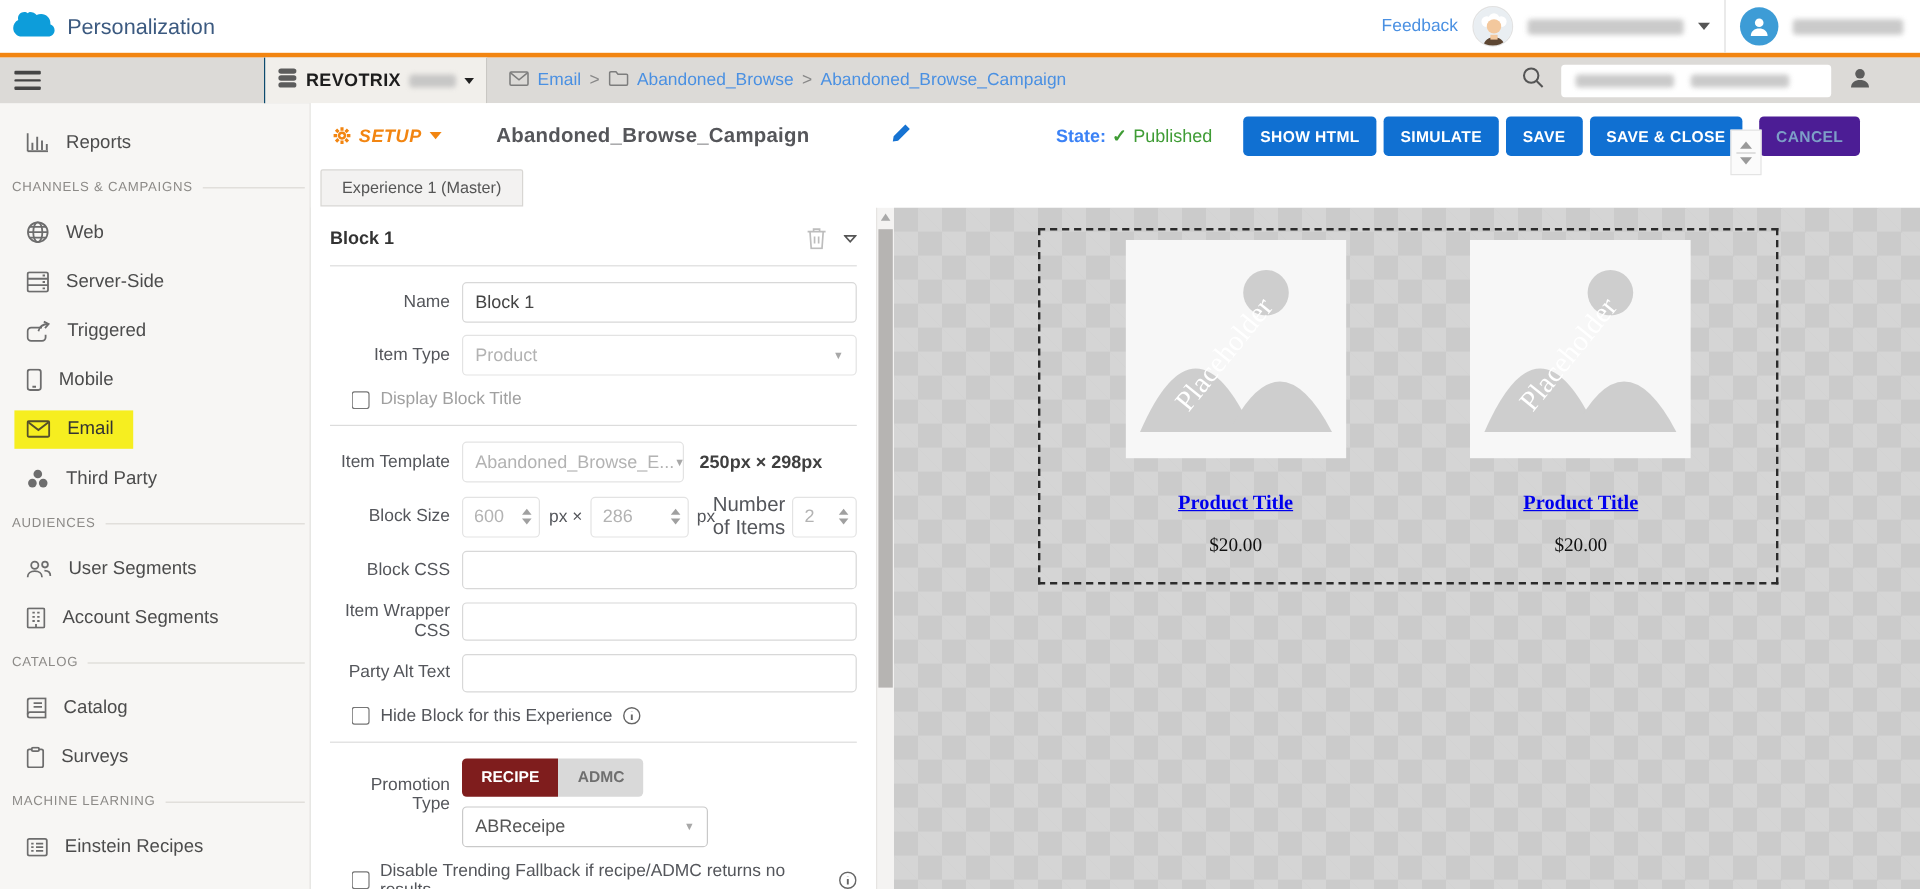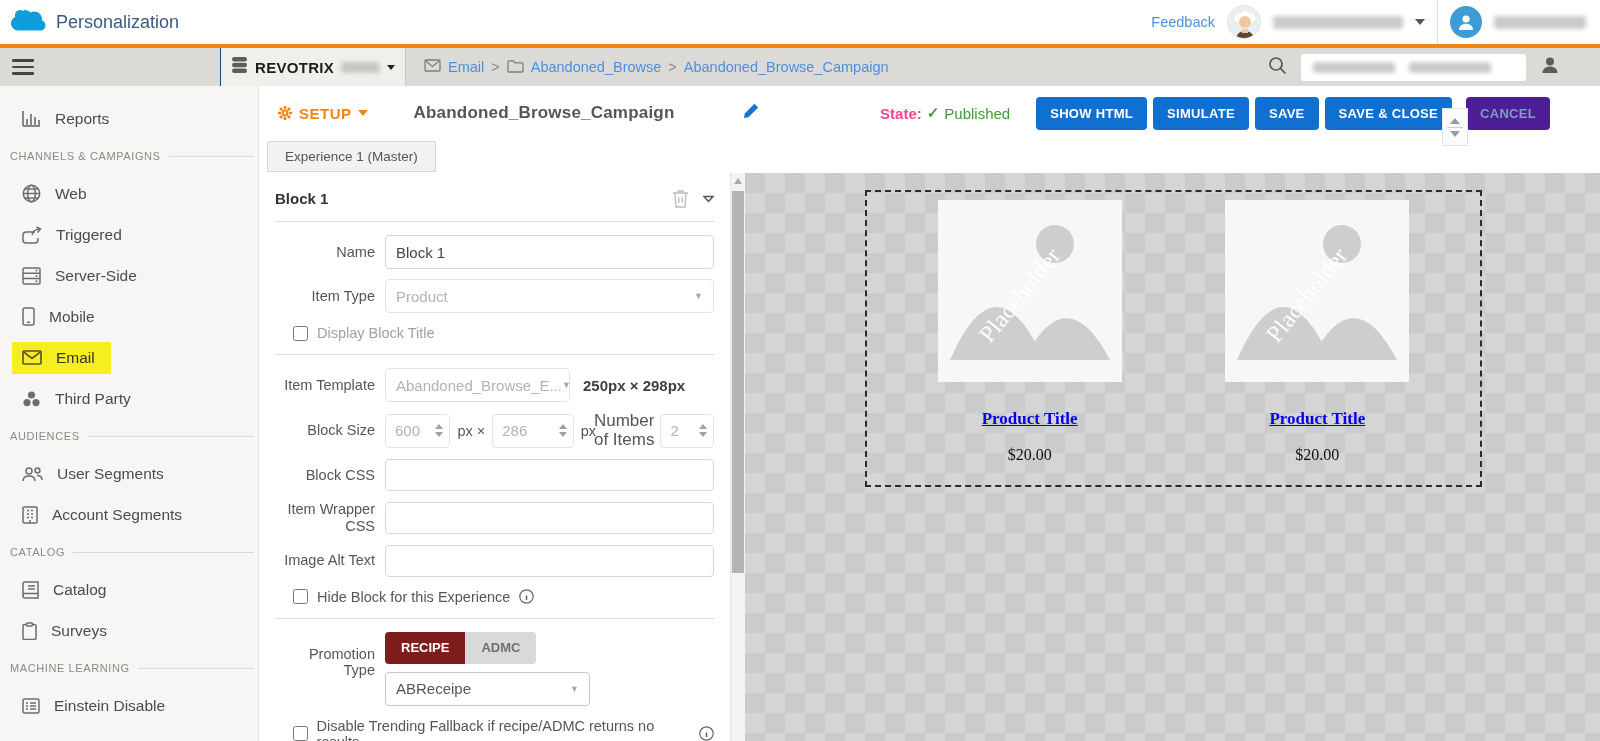--- a/index.html
+++ b/index.html
@@ -41,26 +41,26 @@
   .side-item svg { flex:none; }
   .side-item--active { height:41px; display:flex; align-items:center; padding-left:12px; cursor:pointer; }
   .hl { display:flex; align-items:center; gap:14px; background:#f6ee20; padding:7px 16px 7px 10px; font-size:15.5px; color:#333; }
   .side-sec { height:34px; display:flex; align-items:center; padding-left:10px; gap:8px; }
   .side-sec span { font-size:11px; color:#8c8a87; letter-spacing:.6px; white-space:nowrap; }
   .side-sec i { flex:1; height:1px; background:#dbd9d5; margin-right:4px; }
 
   .content { flex:1; position:relative; display:flex; flex-direction:column; }
   .content-header { height:54px; display:flex; align-items:center; padding:0 0 0 18px; background:#fff; }
   .setup { display:flex; align-items:center; gap:6px; cursor:pointer; }
-  .setup-label { color:#f28511; font-weight:bold; font-size:15px; letter-spacing:.5px; }
+  .setup-label { color:#f28511; font-weight:bold; font-size:15px; letter-spacing:.5px;font-style:italic; }
   .caret-or { width:0; height:0; border-left:5px solid transparent; border-right:5px solid transparent; border-top:6px solid #f28511; }
   .page-title { margin-left:46px; font-size:17px; font-weight:bold; color:#55565a; letter-spacing:.2px; }
   .pencil { margin-left:68px; cursor:pointer; }
   .state { margin-left:auto; display:flex; align-items:center; gap:5px; font-size:15px; }
-  .state-label { font-weight:bold; color:#ec4899; }
+  .state-label { font-weight:bold; color:#3b82f6; }
   .state-check { color:#3f9c35; font-weight:bold; font-size:15px; }
   .state-val { color:#3f9c35; }
   .btns { display:flex; align-items:center; gap:6px; margin-left:26px; margin-right:50px; }
   .btn { height:33px; border:none; border-radius:4px; font-family:"Liberation Sans",sans-serif; font-size:13px; font-weight:bold; padding:0 14px; cursor:pointer; letter-spacing:.3px; }
   .btn-blue { background:#1070d2; color:#fff; }
   .btn-gray { background:#4c1d95; color:#7d9ec7; margin-left:8px; }
   .tab-row { height:33px; background:#fff; position:relative; }
   .tab { position:absolute; left:8px; top:1px; background:#f3f2f1; border:1px solid #d8d6d3; padding:7px 17px; font-size:13.5px; color:#555; border-radius:2px 2px 0 0; cursor:pointer; }
   .stepper-float { position:absolute; right:132px; top:-32px; width:26px; height:38px; background:#fbfbfb; border:1px solid #e4e4e4; display:flex; flex-direction:column; align-items:center; justify-content:center; gap:3px; cursor:pointer; }
   .stepper-float i { display:block; width:0; height:0; border-left:5px solid transparent; border-right:5px solid transparent; }
@@ -236,34 +236,34 @@
       </div>
     <div class="side-item">
       <svg width="19" height="19" viewBox="0 0 19 19" fill="none" stroke="#6d6d6d" stroke-width="1.5">
           <circle cx="9.5" cy="9.5" r="8.2"></circle>
           <ellipse cx="9.5" cy="9.5" rx="3.8" ry="8.2"></ellipse>
           <path d="M1.5 9.5h16M2.5 5h14M2.5 14h14"></path>
         </svg>
       <span>Web</span>
     </div>
     <div class="side-item">
+      <svg width="19" height="18" viewBox="0 0 19 18" fill="none" stroke="#6d6d6d" stroke-width="1.5">
+          <rect x="1" y="1" width="17" height="16" rx="1.5"></rect>
+          <path d="M1 6.3h17M1 11.6h17"></path>
+          <path d="M13.5 3.6h2M13.5 9h2M13.5 14.3h2"></path>
+        </svg>
+      <span>Server-Side</span>
+    </div>
+    <div class="side-item">
       <svg width="20" height="18" viewBox="0 0 20 18" fill="none" stroke="#6d6d6d" stroke-width="1.5">
           <path d="M13 6H4a3 3 0 0 0-3 3v5a3 3 0 0 0 3 3h9a3 3 0 0 0 3-3v-2"></path>
           <path d="M10 9c1-4 4-6 8-6"></path>
           <path d="m14.5 1 4 2-3 3.4"></path>
         </svg>
       <span>Triggered</span>
-    </div>
-    <div class="side-item">
-      <svg width="19" height="18" viewBox="0 0 19 18" fill="none" stroke="#6d6d6d" stroke-width="1.5">
-          <rect x="1" y="1" width="17" height="16" rx="1.5"></rect>
-          <path d="M1 6.3h17M1 11.6h17"></path>
-          <path d="M13.5 3.6h2M13.5 9h2M13.5 14.3h2"></path>
-        </svg>
-      <span>Server-Side</span>
     </div>
     <div class="side-item">
       <svg width="13" height="19" viewBox="0 0 13 19" fill="none" stroke="#6d6d6d" stroke-width="1.5">
           <rect x="1" y="1" width="11" height="17" rx="2"></rect>
           <path d="M5 15.3h3"></path>
         </svg>
       <span>Mobile</span>
     </div>
     <div class="side-item--active">
       <span class="hl">
@@ -323,21 +323,21 @@
     </div>
     <div class="side-sec">
         <span>MACHINE LEARNING</span>
         <i></i>
       </div>
     <div class="side-item">
       <svg width="18" height="16" viewBox="0 0 18 16" fill="none" stroke="#6d6d6d" stroke-width="1.5">
           <rect x="1" y="1" width="16" height="14" rx="1.5"></rect>
           <path d="M4 5h2M4 8h2M4 11h2M8 5h6M8 8h6M8 11h6"></path>
         </svg>
-      <span>Einstein Disable</span>
+      <span>Einstein Recipes</span>
     </div>
   </div>
 
   <div class="content">
     <div class="content-header">
       <div class="setup">
         <svg width="16" height="16" viewBox="0 0 16 16">
             <g stroke="#f28511" stroke-width="2.6">
               <path d="M8 1v3M8 12v3M1 8h3M12 8h3M3 3l2.1 2.1M10.9 10.9 13 13M13 3l-2.1 2.1M5.1 10.9 3 13"></path>
             </g>
@@ -458,21 +458,21 @@
         </div>
 
         <div class="frow">
           <span class="flabel">
             <span>Item Wrapper</span><br><span>CSS</span>
           </span>
           <input class="tinput tinput-sm" style="">
         </div>
 
         <div class="frow">
-          <span class="flabel">Image Alt Text</span>
+          <span class="flabel">Party Alt Text</span>
           <input class="tinput tinput-sm" style="">
         </div>
 
         <div class="chk-row chk-dark">
           <input type="checkbox" style="">
           <span>Hide Block for this Experience</span>
           <svg class="info-ic" width="15" height="15" viewBox="0 0 15 15" fill="none" stroke="#666" stroke-width="1.2">
               <circle cx="7.5" cy="7.5" r="6.7"></circle>
               <path d="M7.5 6.5V11M7.5 4v.2" stroke-width="1.6"></path>
             </svg>

